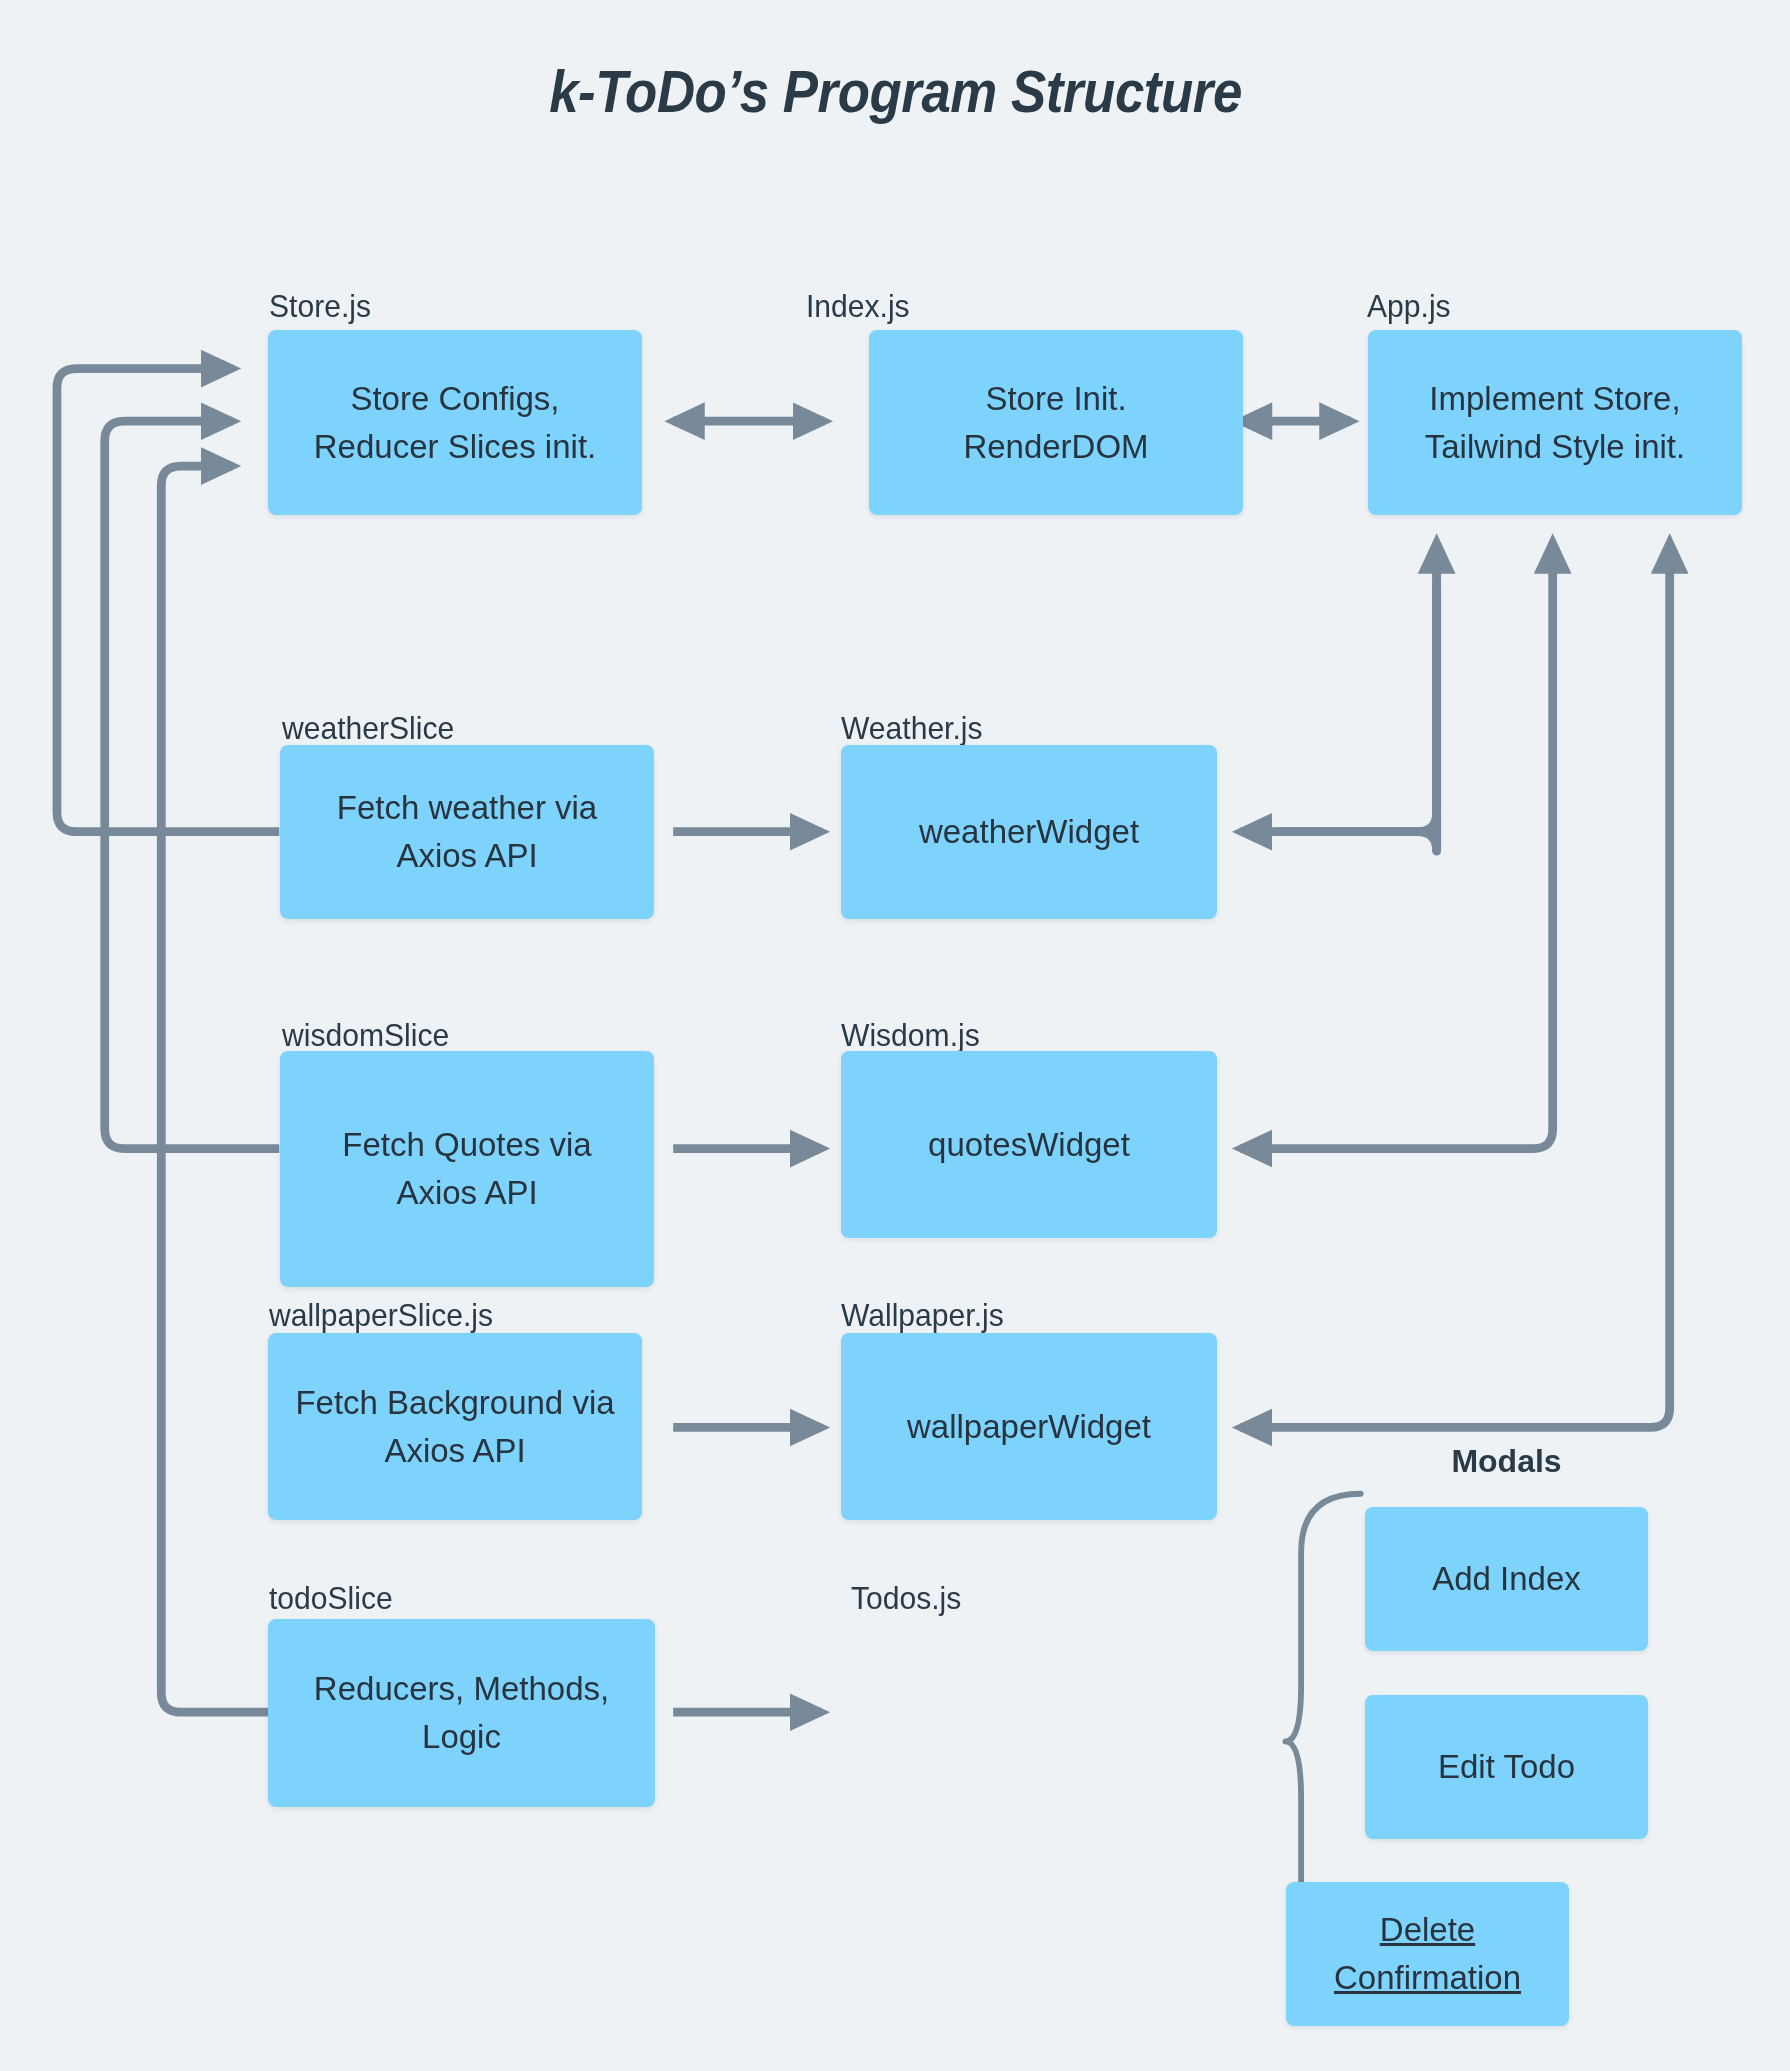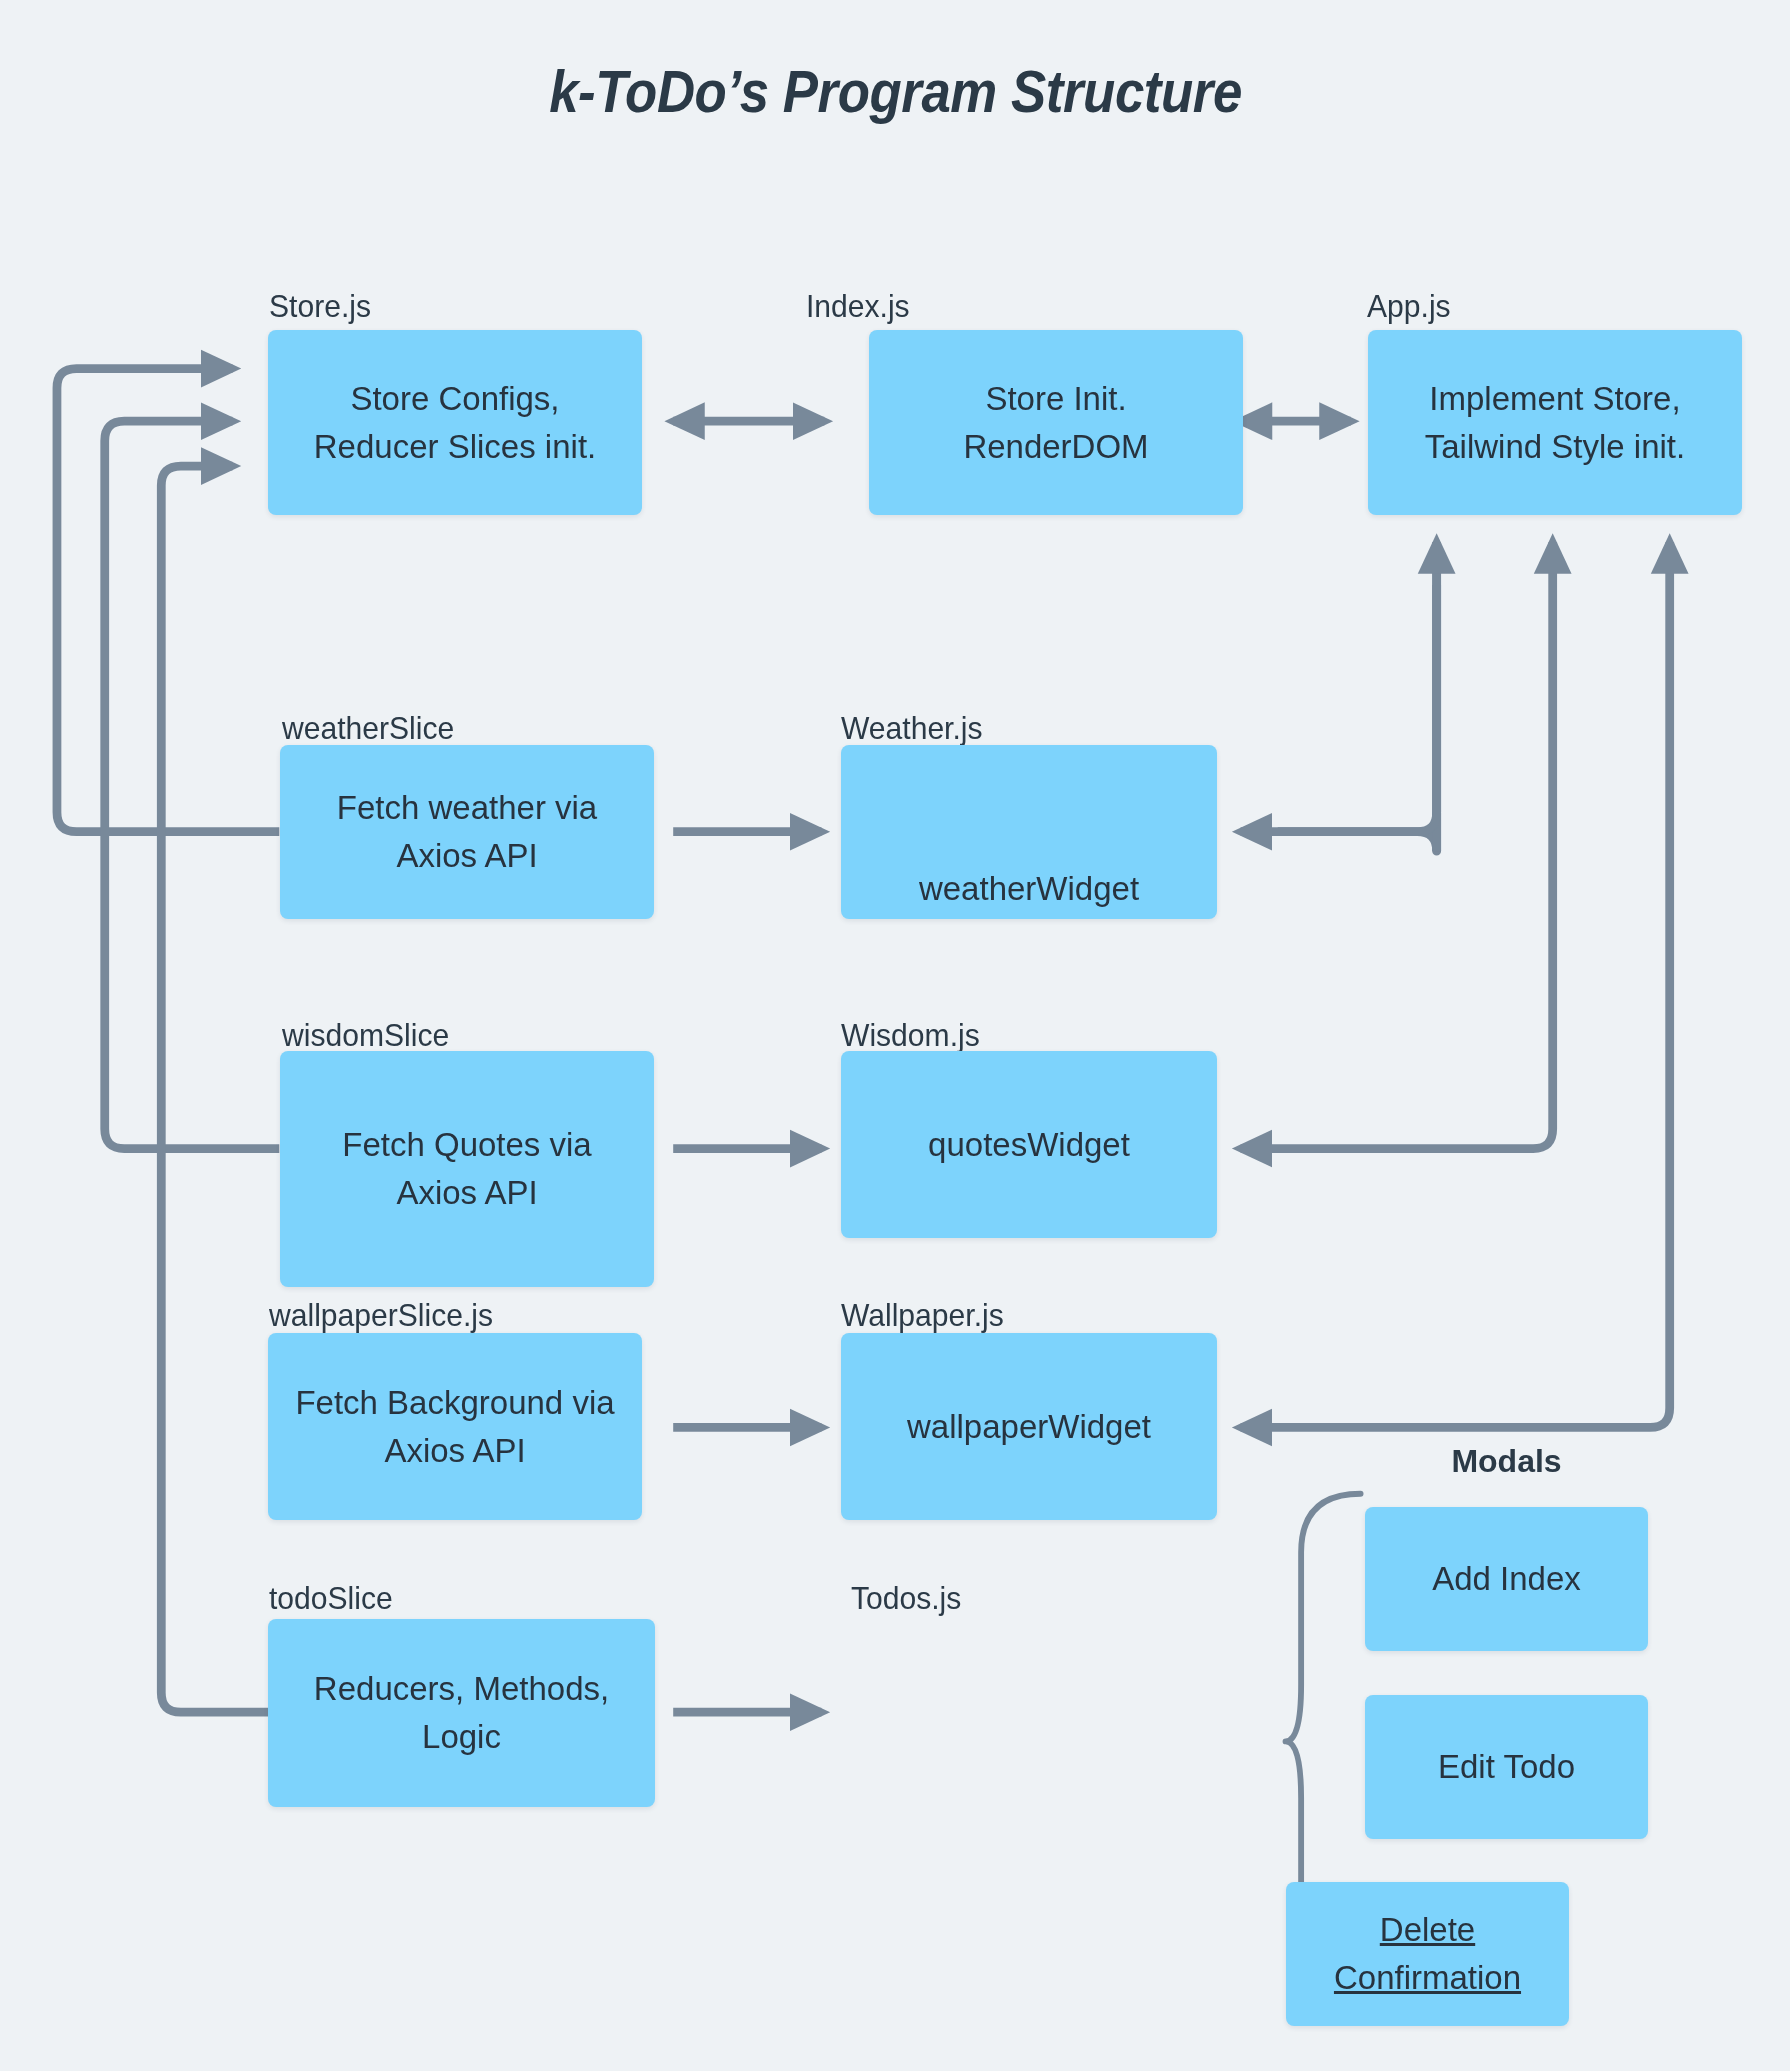--- a/index.html
+++ b/index.html
@@ -145,21 +145,21 @@
   <div class="node" style="left:1368px; top:330px; width:374px; height:185px;">
     <span class="node-text">Implement Store,<br>Tailwind Style init.</span>
   </div>
 
   <div class="node-label" style="left:282px; top:710px;">weatherSlice</div>
   <div class="node" style="left:280px; top:745px; width:374px; height:174px;">
     <span class="node-text">Fetch weather via<br>Axios API</span>
   </div>
 
   <div class="node-label" style="left:841px; top:710px;">Weather.js</div>
-  <div class="node" style="left:841px; top:745px; width:376px; height:174px;align-items:flex-end;">
+  <div class="node" style="left:841px; top:745px; width:376px; height:174px;">
     <span class="node-text">weatherWidget</span>
   </div>
 
   <div class="node-label" style="left:282px; top:1017px;">wisdomSlice</div>
   <div class="node" style="left:280px; top:1051px; width:374px; height:236px;">
     <span class="node-text">Fetch Quotes via<br>Axios API</span>
   </div>
 
   <div class="node-label" style="left:841px; top:1017px;">Wisdom.js</div>
   <div class="node" style="left:841px; top:1051px; width:376px; height:187px;">

